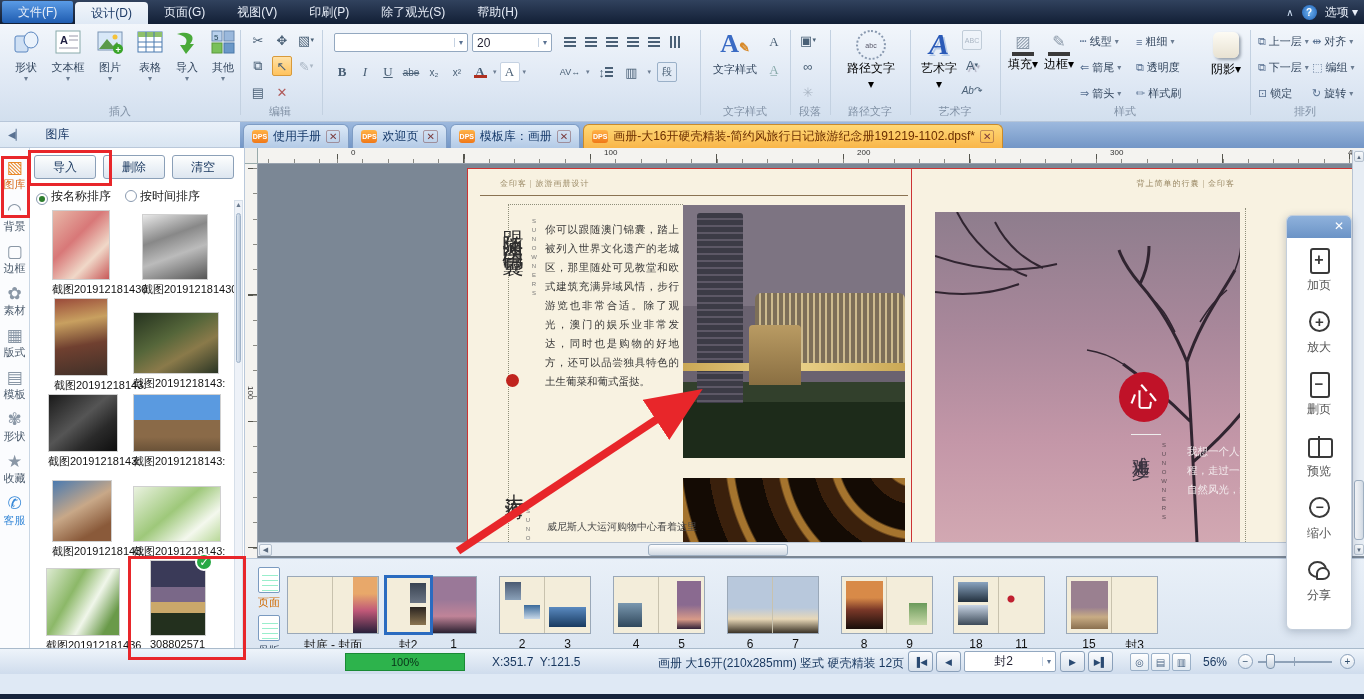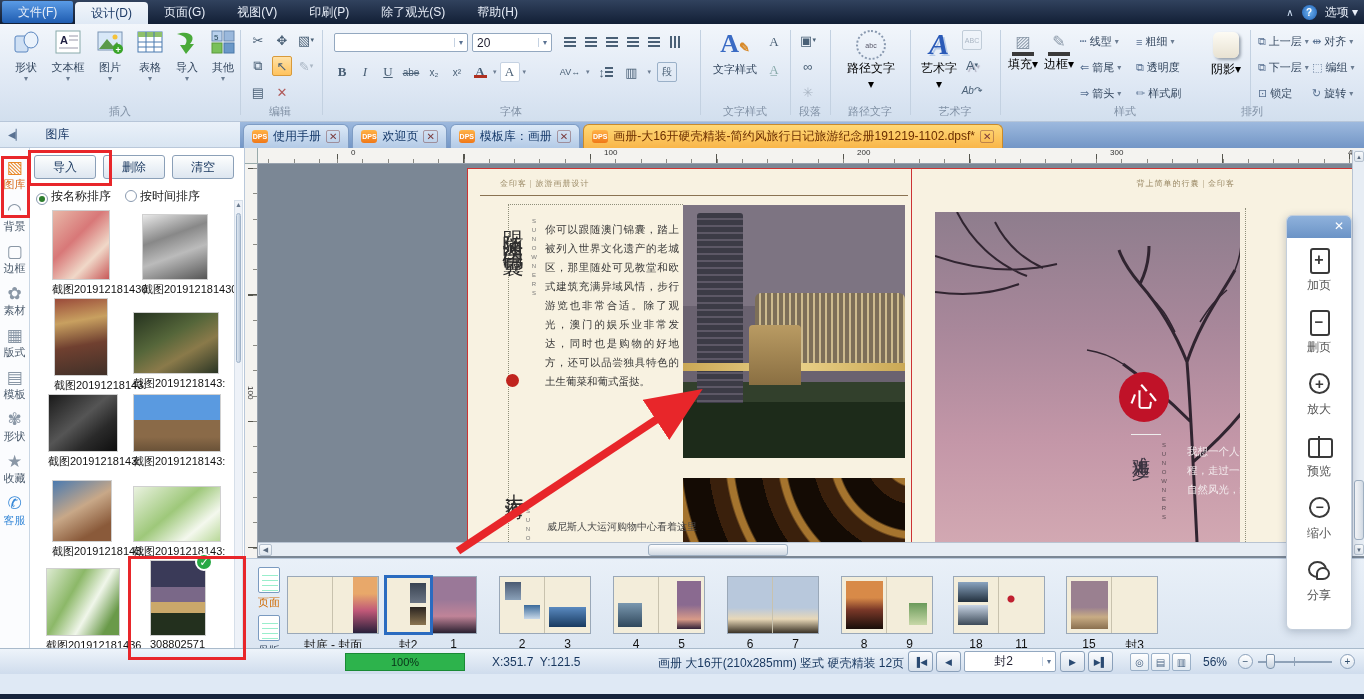--- a/index.html
+++ b/index.html
@@ -338,21 +338,20 @@
       <span style="font-size:7px;color:#6c7d92">▾</span>
     </div>
     <div class="abs" style="left:560px;top:38px;display:flex;gap:6px;align-items:center">
       <span class="sbtn" style="font-size:9px;letter-spacing:0"><span>AV</span>↔</span>
         <span style="font-size:7px;color:#6c7d92">▾</span>
       <span class="sbtn">↕<span class="bars" style="width:8px"></span></span>
       <span class="sbtn">▥</span>
         <span style="font-size:7px;color:#6c7d92">▾</span>
       <span class="sbtn" style="border:1px solid #9ab0c8;font-size:10px">段</span>
     </div>
-    <span class="rgroup-label" style="left:322px;width:378px">字体</span>
     <div class="rsep" style="left:700px"></div>
 
     <div class="abs" style="left:706px;top:6px;width:58px;text-align:center">
       <span style="font:bold 26px/28px 'Liberation Serif',serif;color:#3a6bc4">A<span style="font-size:13px;color:#d88a2a">✎</span></span>
       <span class="rlabel" style="display:block;font-size:11px;color:#33465e">文字样式</span>
     </div>
     <div class="abs" style="left:764px;top:8px;display:flex;flex-direction:column;gap:8px">
       <span class="sbtn serif">A</span>
       <span class="sbtn serif" style="color:#8aa">A̲</span>
     </div>
@@ -455,21 +454,21 @@
     <div class="srow" style="left:1312px;top:36px">
         <span class="sic">⬚</span>
         <span>编组</span>
         <span class="rarrow">▾</span>
       </div>
     <div class="srow" style="left:1312px;top:62px">
         <span class="sic">↻</span>
         <span>旋转</span>
         <span class="rarrow">▾</span>
       </div>
-    <span class="rgroup-label" style="left:1197px;width:110px">排列</span>
+    <span class="rgroup-label" style="left:1250px;width:110px">排列</span>
   </div>
 
   <div id="paneltop">
     <span class="collapse">◀▏</span>
     <span class="ptitle">图库</span>
   </div>
   <div id="doctabs">
 
       <div class="dtab">
         <span class="dps">DPS</span>
@@ -674,27 +673,27 @@
         <span class="fpclose">✕</span>
       </div>
     <div>
 
         <div class="fpitem">
           <span class="fp-ic i-page-plus"></span>
           <span class="fplab">加页</span>
         </div>
 
         <div class="fpitem">
+          <span class="fp-ic i-zoom-in"></span>
+          <span class="fplab">放大</span>
+        </div>
+
+        <div class="fpitem">
           <span class="fp-ic i-page-minus"></span>
           <span class="fplab">删页</span>
-        </div>
-
-        <div class="fpitem">
-          <span class="fp-ic i-zoom-in"></span>
-          <span class="fplab">放大</span>
         </div>
 
         <div class="fpitem">
           <span class="fp-ic i-book"></span>
           <span class="fplab">预览</span>
         </div>
 
         <div class="fpitem">
           <span class="fp-ic i-zoom-out"></span>
           <span class="fplab">缩小</span>

